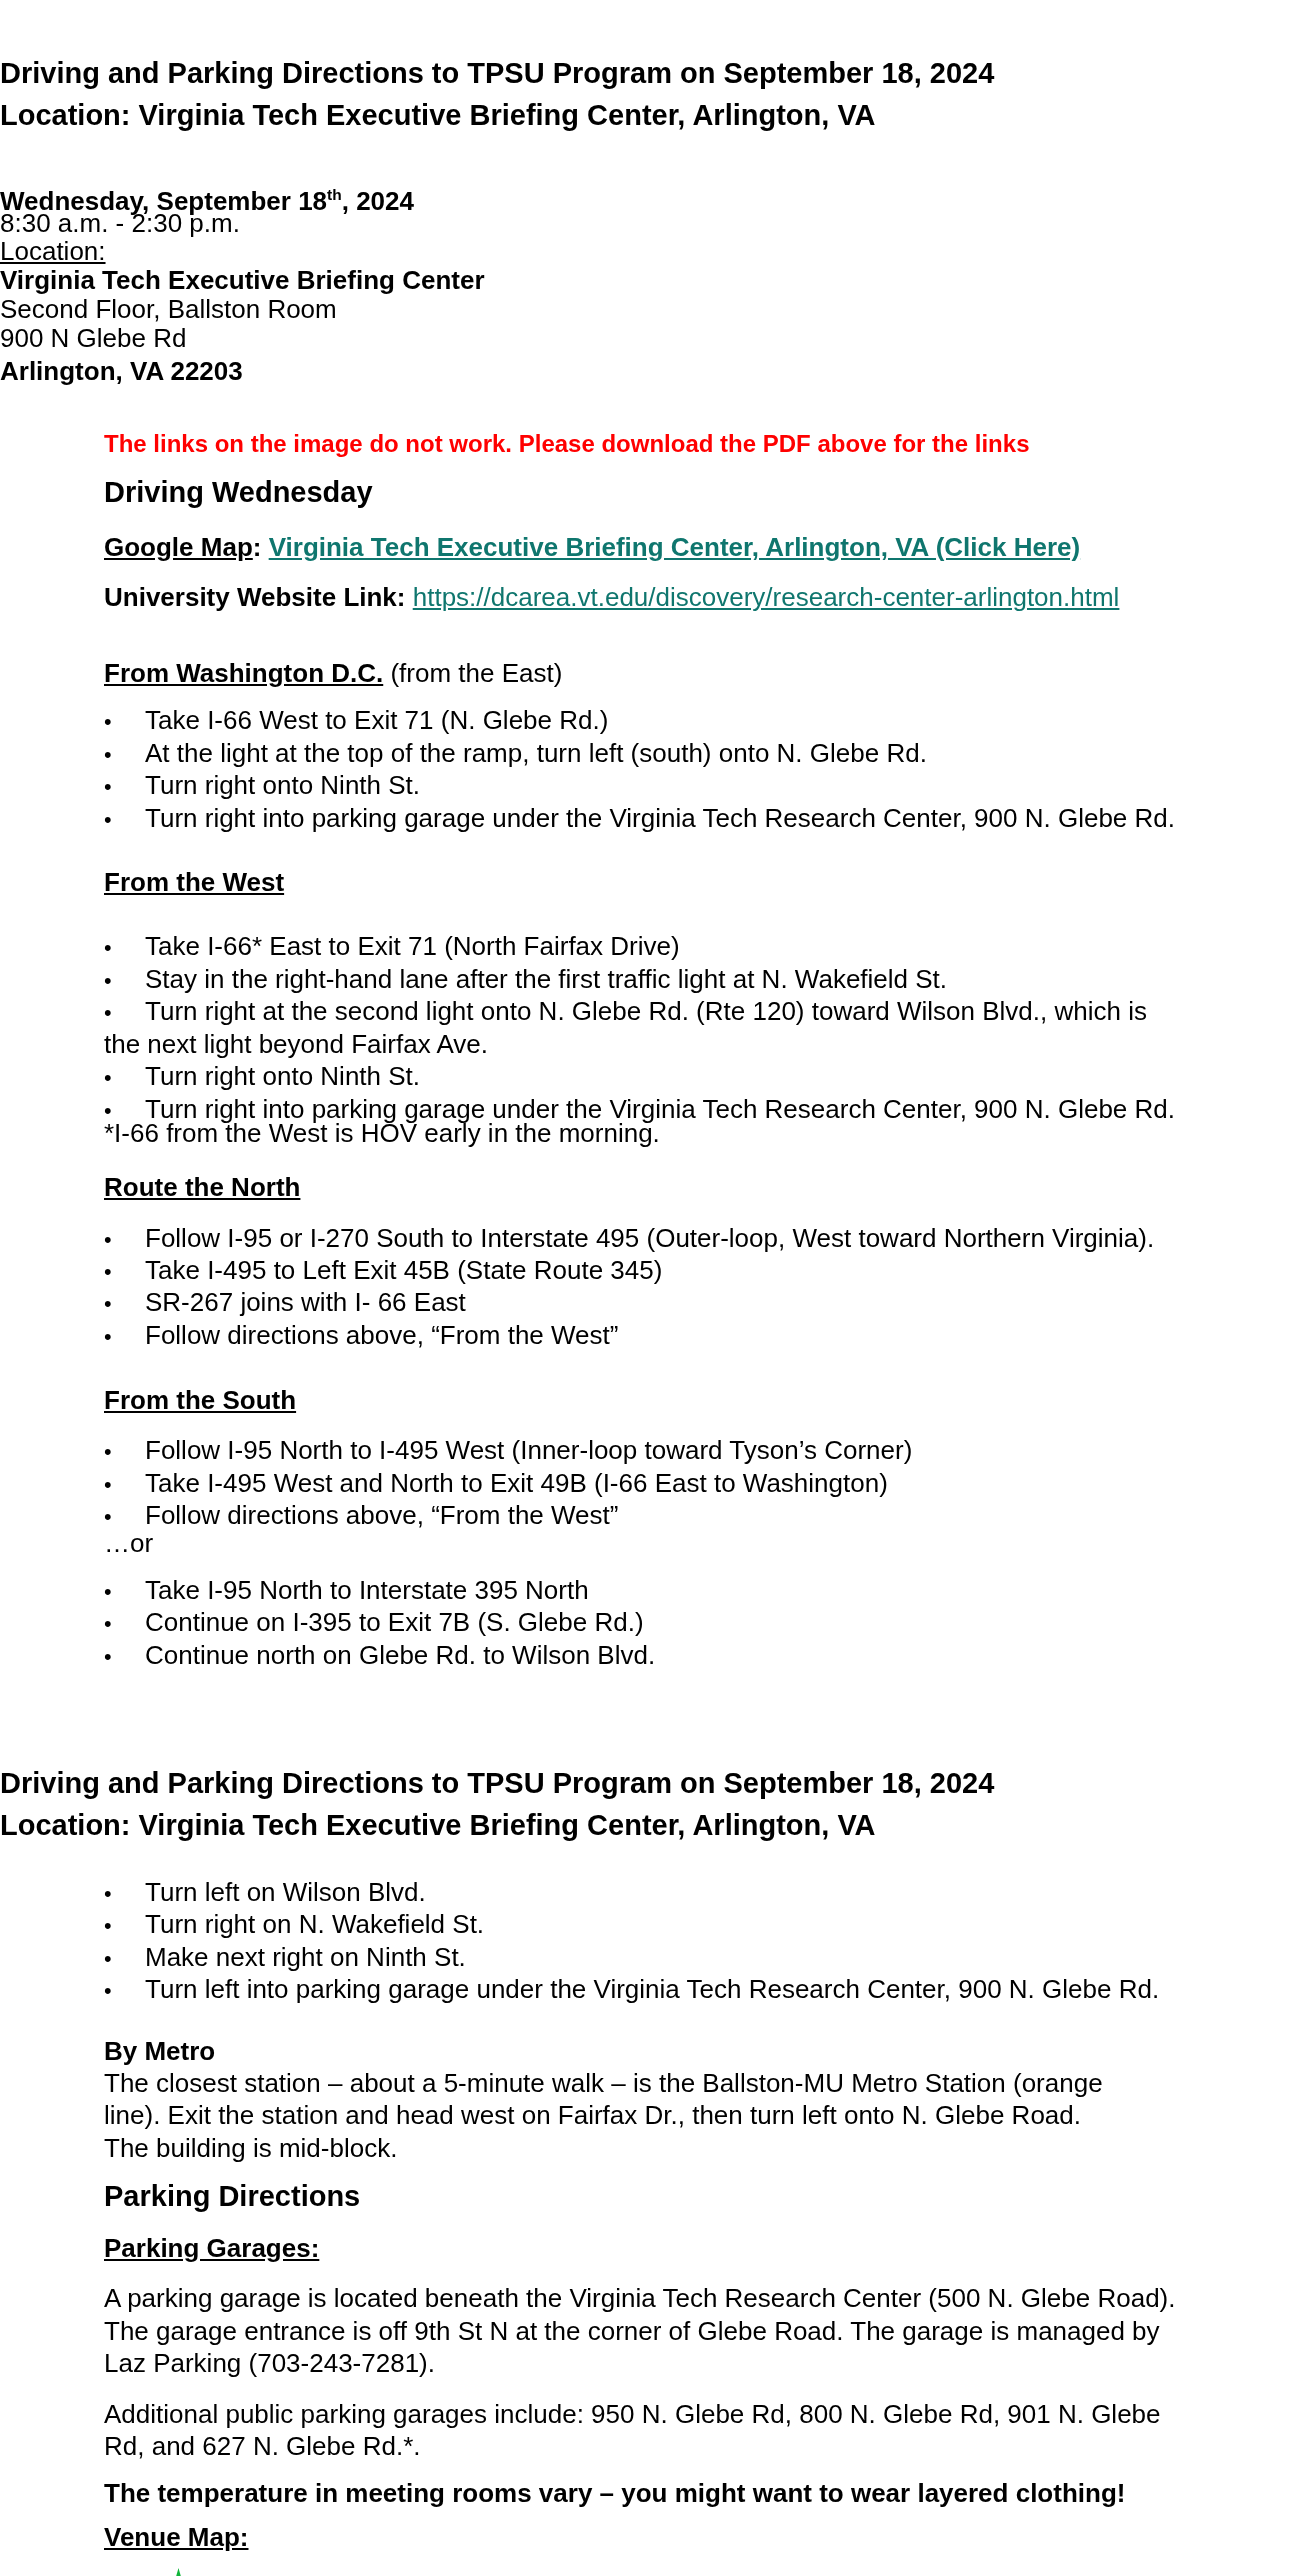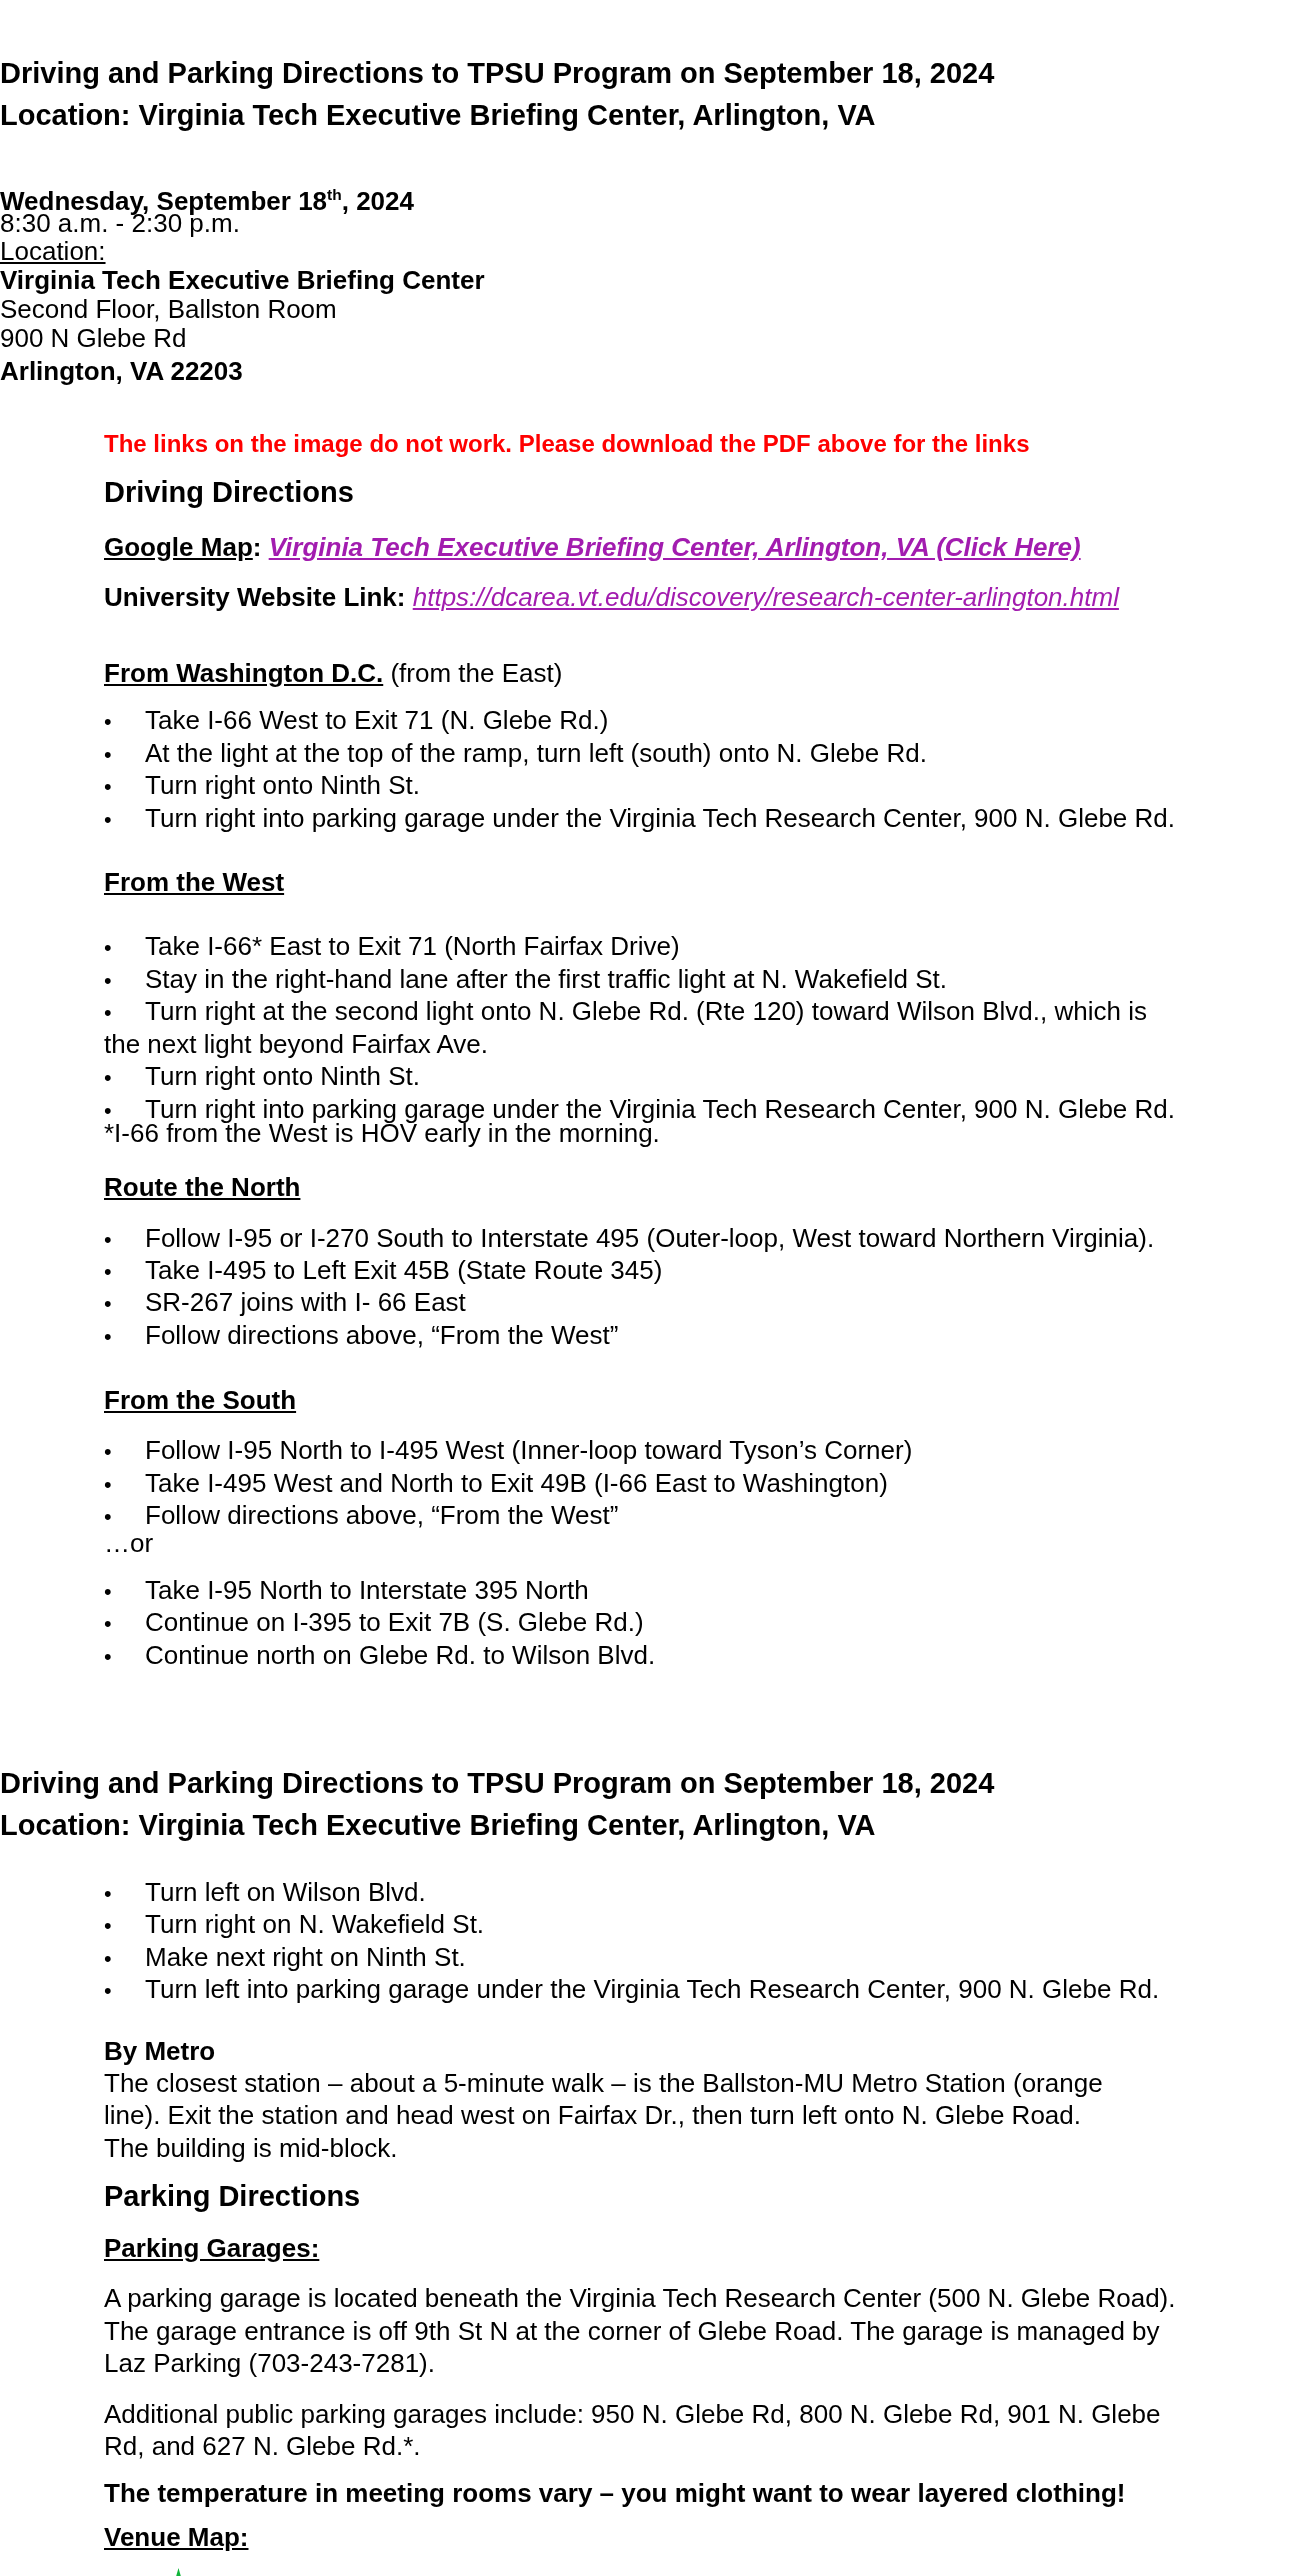--- a/index.html
+++ b/index.html
@@ -7,21 +7,21 @@
   .doc { position:relative; width:1314px; height:3398px; background:#fff; overflow:hidden; }
 
   .ln { position:absolute; left:104px; right:118px; font-size:26px; line-height:31px; white-space:nowrap; }
   .ctr { left:0; right:15px; }
   .b { font-weight:bold; }
   .u { text-decoration:underline; }
   .title { font-size:29px; font-weight:bold; }
   .h1 { font-size:29px; font-weight:bold; }
   .notice { color:#ff0000; font-weight:bold; font-size:24px; }
   .sup { font-size:15.5px; vertical-align:super; }
-  .lnk { color:#a21caf; text-decoration:underline;font-style:italic; }
+  .lnk { color:#0f766e; text-decoration:underline; }
   .bt { display:inline-block; width:41px; font-size:21.6px; }
 
   .star { position:absolute; clip-path:polygon(50% 0%, 61% 35%, 98% 35%, 68% 57%, 79% 91%, 50% 70%, 21% 91%, 32% 57%, 2% 35%, 39% 35%); background:#10b53a; }
 </style>
 </head>
 <body>
 
 <div class="doc">
 
   <div class="ln ctr title" style="top:58px">Driving and Parking Directions to TPSU Program on September 18, 2024</div>
@@ -30,21 +30,21 @@
   <div class="ln ctr b" style="top:179px"><span>Wednesday, September 18</span><span class="sup">th</span><span>, 2024</span></div>
   <div class="ln ctr" style="top:208px">8:30 a.m. - 2:30 p.m.</div>
   <div class="ln ctr" style="top:236px"><span class="u">Location:</span></div>
   <div class="ln ctr b" style="top:265px">Virginia Tech Executive Briefing Center</div>
   <div class="ln ctr" style="top:294px">Second Floor, Ballston Room</div>
   <div class="ln ctr" style="top:323px">900 N Glebe Rd</div>
   <div class="ln ctr b" style="top:356px">Arlington, VA 22203</div>
 
   <div class="ln notice" style="top:428px">The links on the image do not work. Please download the PDF above for the links</div>
 
-  <div class="ln h1" style="top:477px">Driving Directions</div>
+  <div class="ln h1" style="top:477px">Driving Wednesday</div>
 
   <div class="ln" style="top:532px"><span class="b u">Google Map</span><span class="b">: </span><a class="lnk b" href="#">Virginia Tech Executive Briefing Center, Arlington, VA (Click Here)</a></div>
   <div class="ln" style="top:582px"><span class="b">University Website Link: </span><a class="lnk" href="#">https://dcarea.vt.edu/discovery/research-center-arlington.html</a></div>
 
   <div class="ln" style="top:658px"><span class="b u">From Washington D.C.</span><span> (from the East)</span></div>
   <div class="ln" style="top:705px"><span class="bt">•</span><span>Take I-66 West to Exit 71 (N. Glebe Rd.)</span></div>
   <div class="ln" style="top:738px"><span class="bt">•</span><span>At the light at the top of the ramp, turn left (south) onto N. Glebe Rd.</span></div>
   <div class="ln" style="top:770px"><span class="bt">•</span><span>Turn right onto Ninth St.</span></div>
   <div class="ln" style="top:803px"><span class="bt">•</span><span>Turn right into parking garage under the Virginia Tech Research Center, 900 N. Glebe Rd.</span></div>
 

